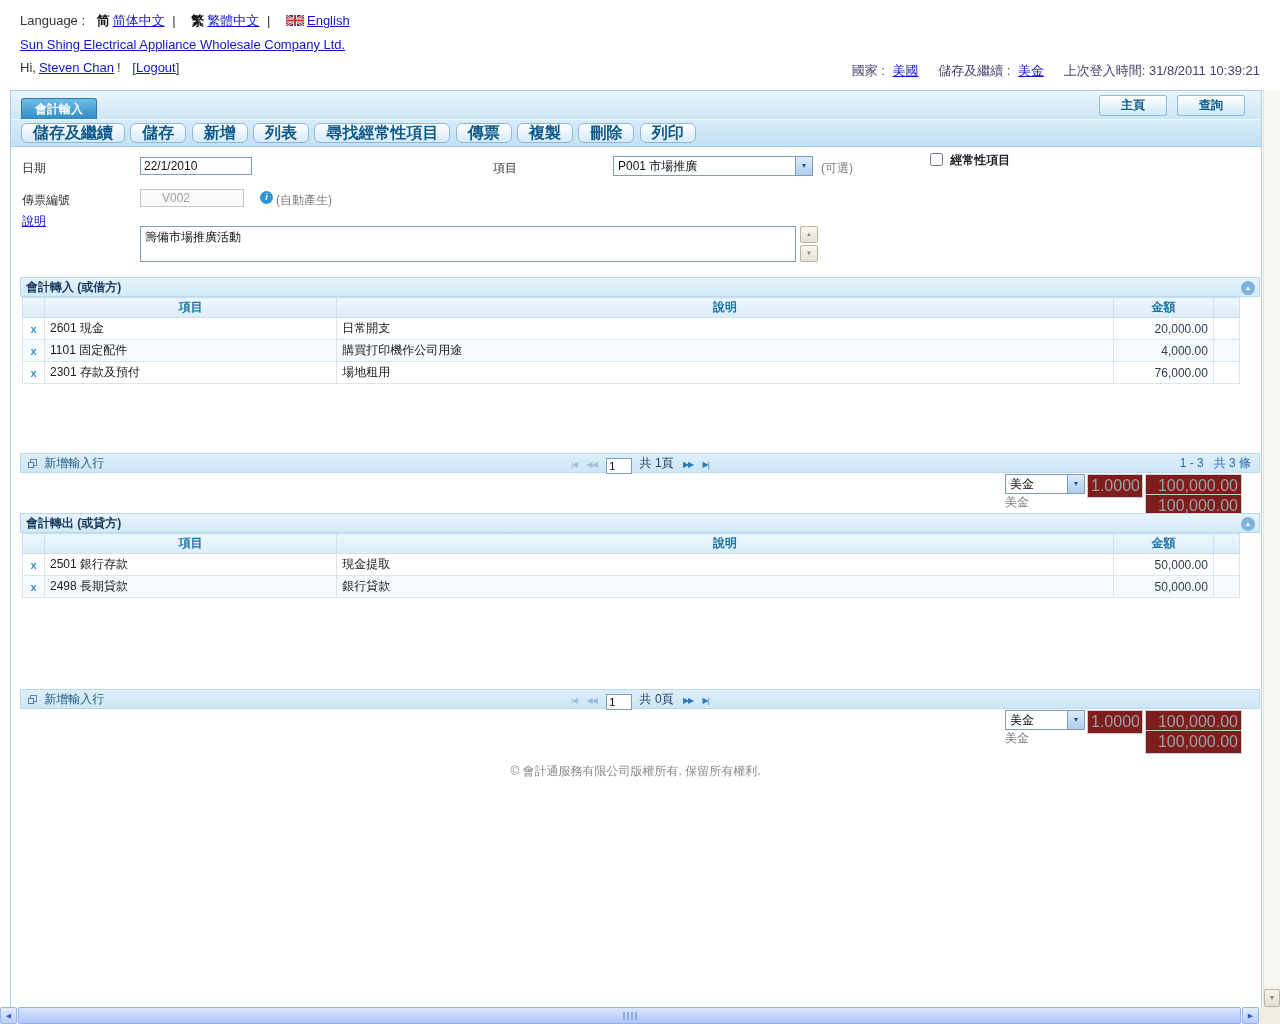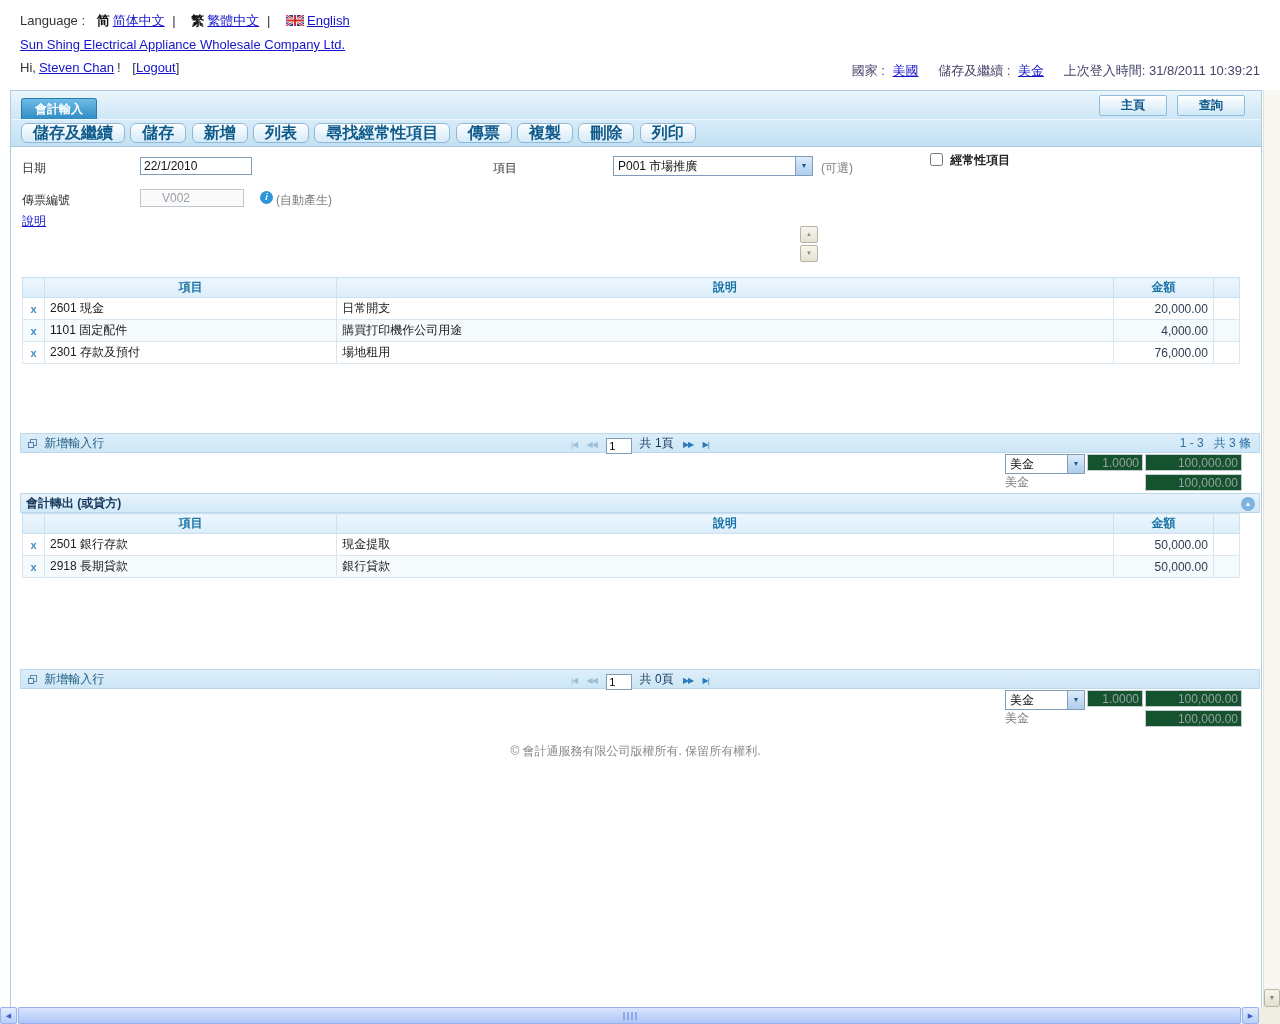--- a/index.html
+++ b/index.html
@@ -90,21 +90,21 @@
 .pg-dis { color:#9cc0d8; font-size:8px; letter-spacing:-1px; margin-right:6px; cursor:default; }
 .pg-en { color:#2b7bb9; font-size:8px; letter-spacing:-1px; margin-left:6px; cursor:pointer; }
 .pg-input { width:26px; height:16px; border:1px solid #7f9db9; font-size:11px; padding:0 2px; vertical-align:-3px; font-family:inherit; }
 .pg-total { color:#17395c; margin-left:4px; }
 .rec-count { position:absolute; right:8px; top:0; color:#2b6fa8; white-space:pre; }
 
 
 .currency-block { height:40px; position:relative; }
 .cur-row1 { position:absolute; top:1px; right:18px; display:flex; gap:2px; }
 .cur-combo { width:80px; }
-.num-input { height:17px; border:1px solid #c6ccd2; color:#9aa0a6; text-align:right; font-size:12px; padding:1px 3px; font-family:inherit; background:#14532d; }
+.num-input { height:24px; border:1px solid #c6ccd2; color:#9aa0a6; text-align:right; font-size:16px; padding:1px 3px; font-family:inherit; background:#7f1d1d; }
 .num-rate { width:56px; }
 .num-amt { width:97px; }
 .cur-row2 { position:absolute; top:21px; right:18px; width:237px; }
 .base-cur { color:#808080; }
 .cur-row2 .num-amt { position:absolute; right:0; top:0; }
 
 
 .copyright { text-align:center; padding:14px 1px 0 0; color:#8a8a8a; font-size:12px; }
 
 
@@ -186,27 +186,32 @@
       <span class="hint f-optional">(可選)</span>
       <label class="f-recur">
         <input type="checkbox" style="">
         <span>經常性項目</span>
       </label>
       <span class="flabel f-voucher-label">傳票編號</span>
       <input class="txt-input dis-input f-voucher-input" disabled="" value="V002" style="">
       <span class="info-icon">i</span>
       <span class="hint f-auto">(自動產生)</span>
       <a class="f-desc-link">說明</a>
+      <textarea class="f-textarea" style="">籌備市場推廣活動</textarea>
       <span class="f-spin">
         <span class="spin-btn">▲</span>
         <span class="spin-btn">▼</span>
       </span>
     </div>
 
     <div class="section">
+      <div class="sec-head">
+        <span>會計轉入 (或借方)</span>
+        <span class="collapse-btn">▲</span>
+      </div>
       <div class="grid-area debit">
         <table class="grid">
           <tbody>
               <tr>
             <th class="c-del"></th>
             <th class="c-item">項目</th>
             <th class="c-desc">說明</th>
             <th class="c-amt">金額</th>
             <th class="c-end"></th>
           </tr>
@@ -285,21 +290,21 @@
           </tr>
           <tr>
             <td class="c-del"><span class="delx">x</span></td>
             <td class="c-item">2501 銀行存款</td>
             <td class="c-desc">現金提取</td>
             <td class="c-amt">50,000.00</td>
             <td class="c-end"></td>
           </tr>
           <tr class="alt">
             <td class="c-del"><span class="delx">x</span></td>
-            <td class="c-item">2918 長期貸款</td>
+            <td class="c-item">2498 長期貸款</td>
             <td class="c-desc">銀行貸款</td>
             <td class="c-amt">50,000.00</td>
             <td class="c-end"></td>
           </tr>
         </tbody>
           </table>
       </div>
       <div class="sec-foot">
         <span class="add-row">
           <svg width="11" height="11">

